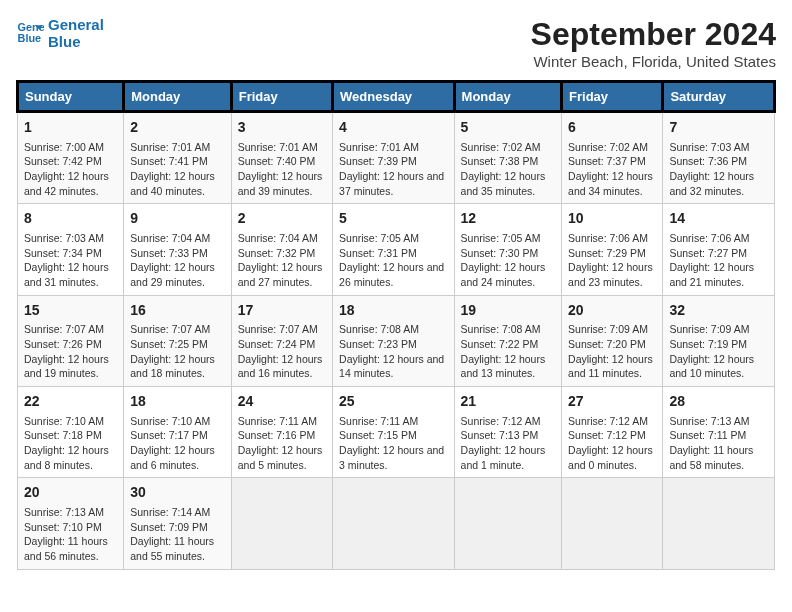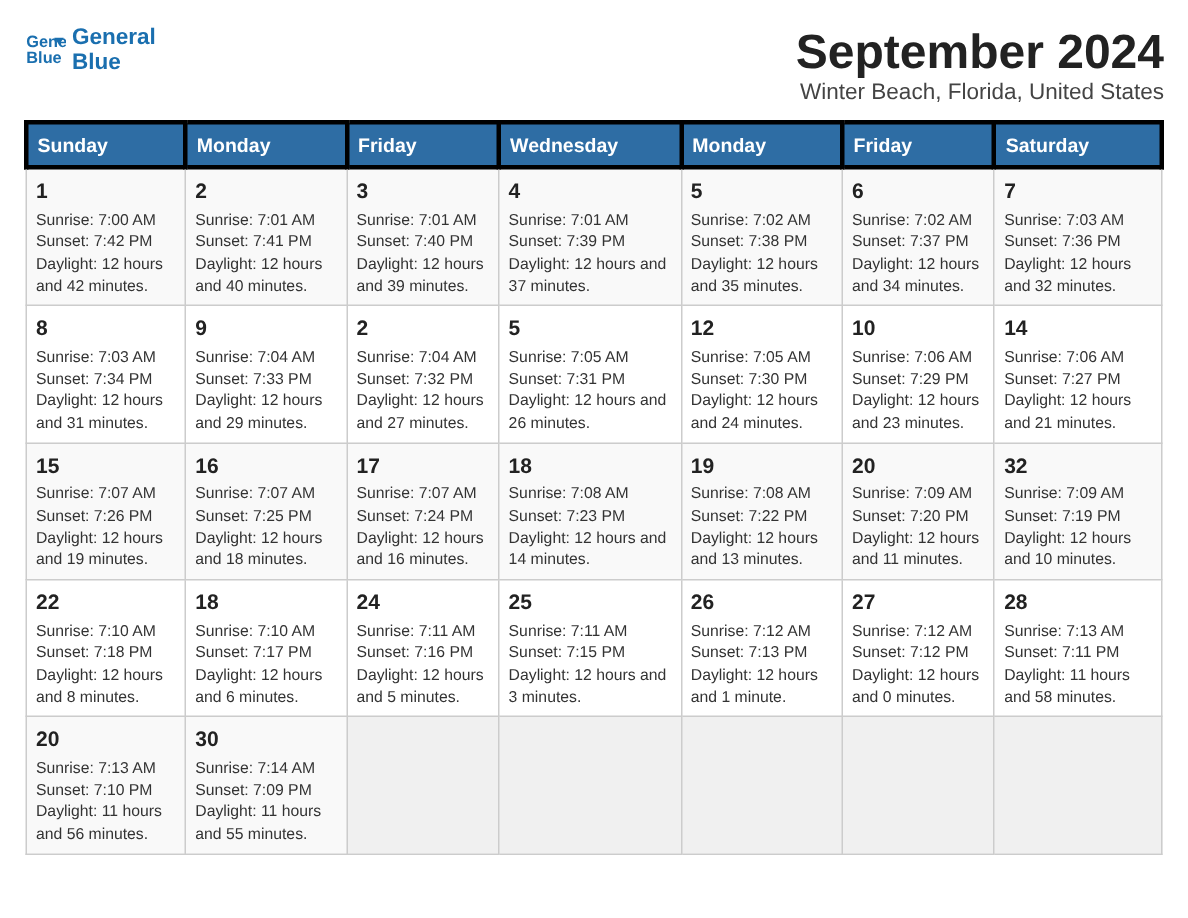--- a/index.html
+++ b/index.html
@@ -217,21 +217,21 @@
         </td>
         <td>
           <span class="day-num">24</span>
 <div class="day-info">Sunrise: 7:11 AM<br>Sunset: 7:16 PM<br>Daylight: 12 hours and 5 minutes.</div>
         </td>
         <td>
           <span class="day-num">25</span>
 <div class="day-info">Sunrise: 7:11 AM<br>Sunset: 7:15 PM<br>Daylight: 12 hours and 3 minutes.</div>
         </td>
         <td>
-          <span class="day-num">26</span>
+          <span class="day-num">21</span>
 <div class="day-info">Sunrise: 7:12 AM<br>Sunset: 7:13 PM<br>Daylight: 12 hours and 1 minute.</div>
         </td>
         <td>
           <span class="day-num">27</span>
 <div class="day-info">Sunrise: 7:12 AM<br>Sunset: 7:12 PM<br>Daylight: 12 hours and 0 minutes.</div>
         </td>
         <td>
           <span class="day-num">28</span>
 <div class="day-info">Sunrise: 7:13 AM<br>Sunset: 7:11 PM<br>Daylight: 11 hours and 58 minutes.</div>
         </td>

